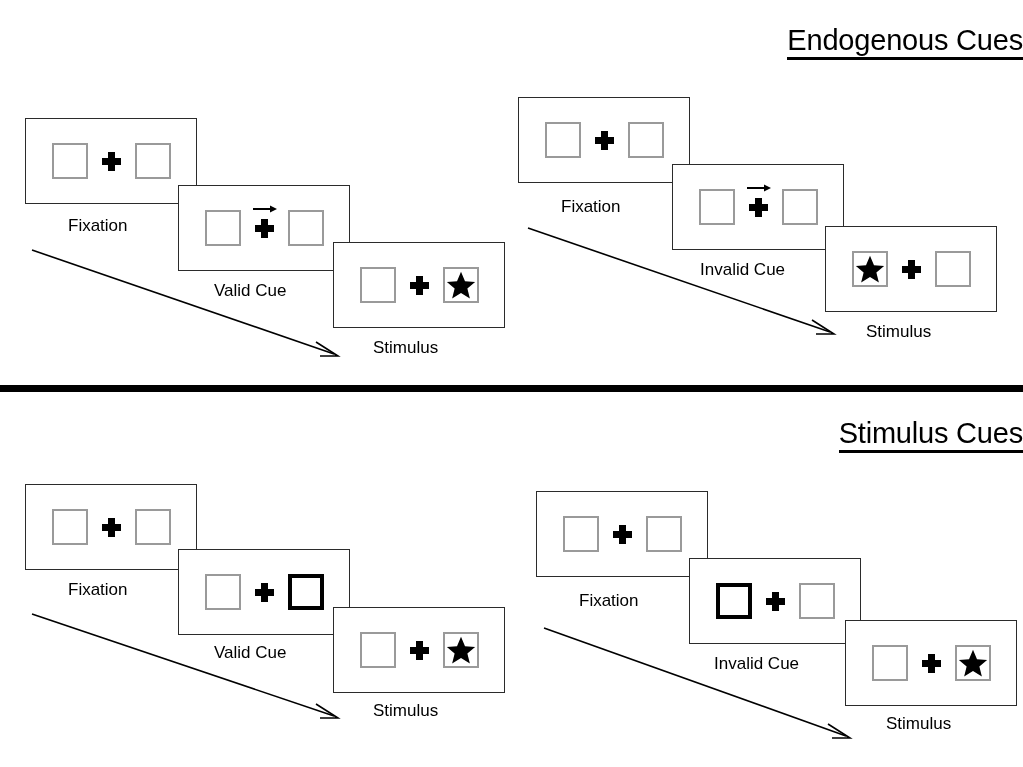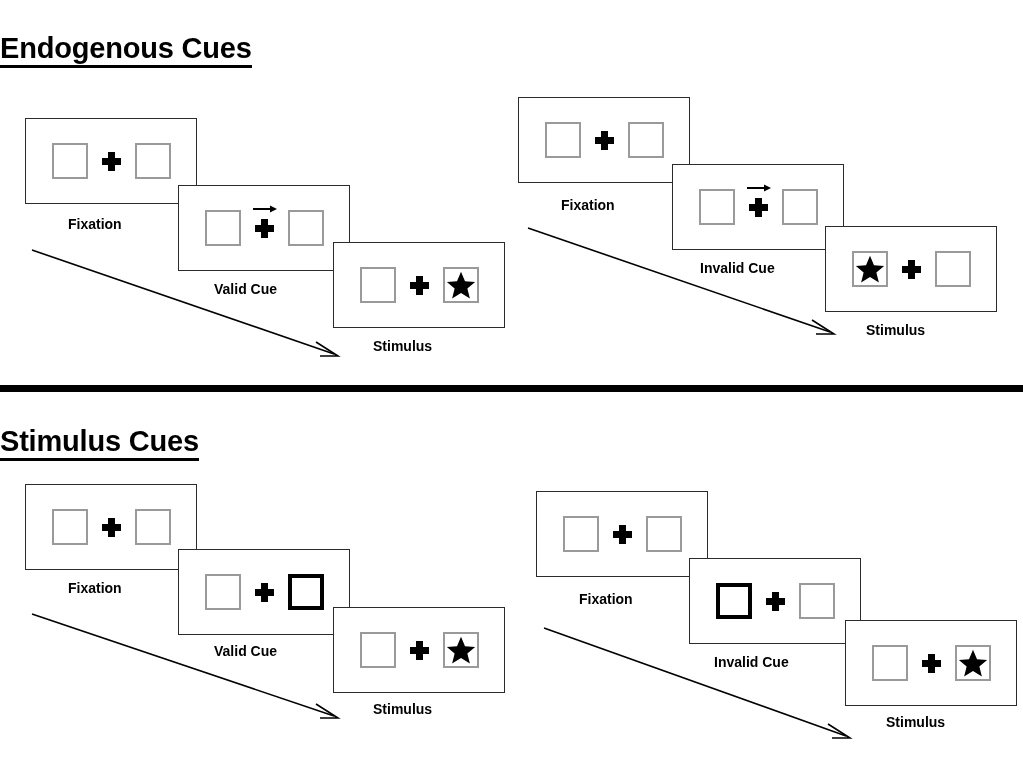--- a/index.html
+++ b/index.html
@@ -14,25 +14,24 @@
     overflow: hidden;
     font-family: "Liberation Sans", sans-serif;
     color: #000000;
   }
 
   
   .section-title {
     position: absolute;
     width: 100%;
     left: 0;
-    text-align: left;
+    text-align: right;
     font-size: 29px;
-    font-weight: bold;
+    font-weight: normal;
     letter-spacing: -0.2px;
-    margin-top: 8px;
   }
   .section-title span {
     border-bottom: 3px solid #000;
     padding-bottom: 1px;
   }
   #title-endogenous { top: 24px; }
   #title-exogenous  { top: 417px; }
 
   
   .divider {
@@ -117,22 +116,22 @@
     width: 24px;
     height: 10px;
     top: -15px;
     left: 50%;
     margin-left: -11px;
   }
 
   
   .caption {
     position: absolute;
-    font-size: 14px;
-    font-weight: bold;
+    font-size: 17px;
+    font-weight: normal;
     white-space: nowrap;
   }
 
   
   .time-arrow {
     position: absolute;
     pointer-events: none;
   }
 </style>
 </head>

